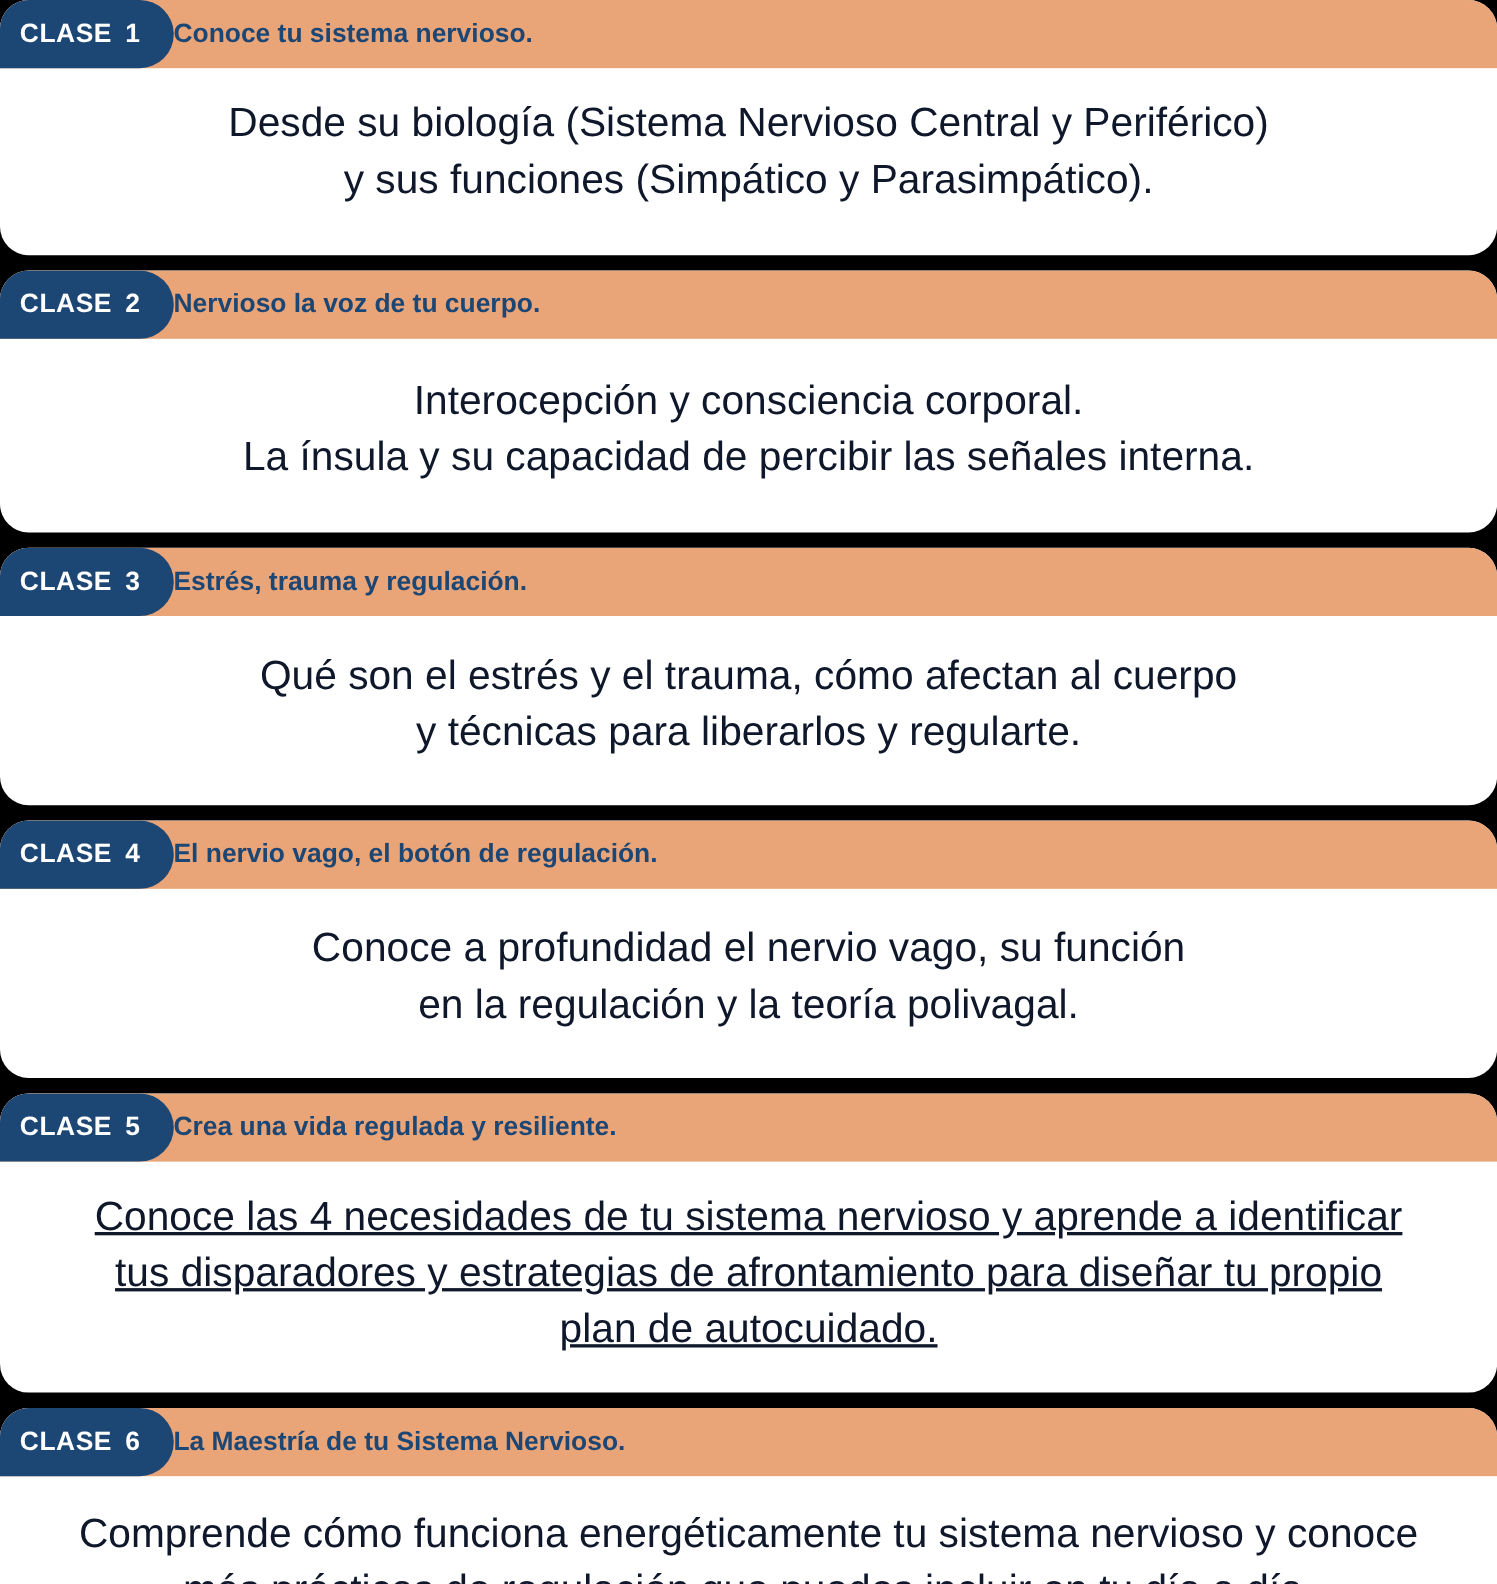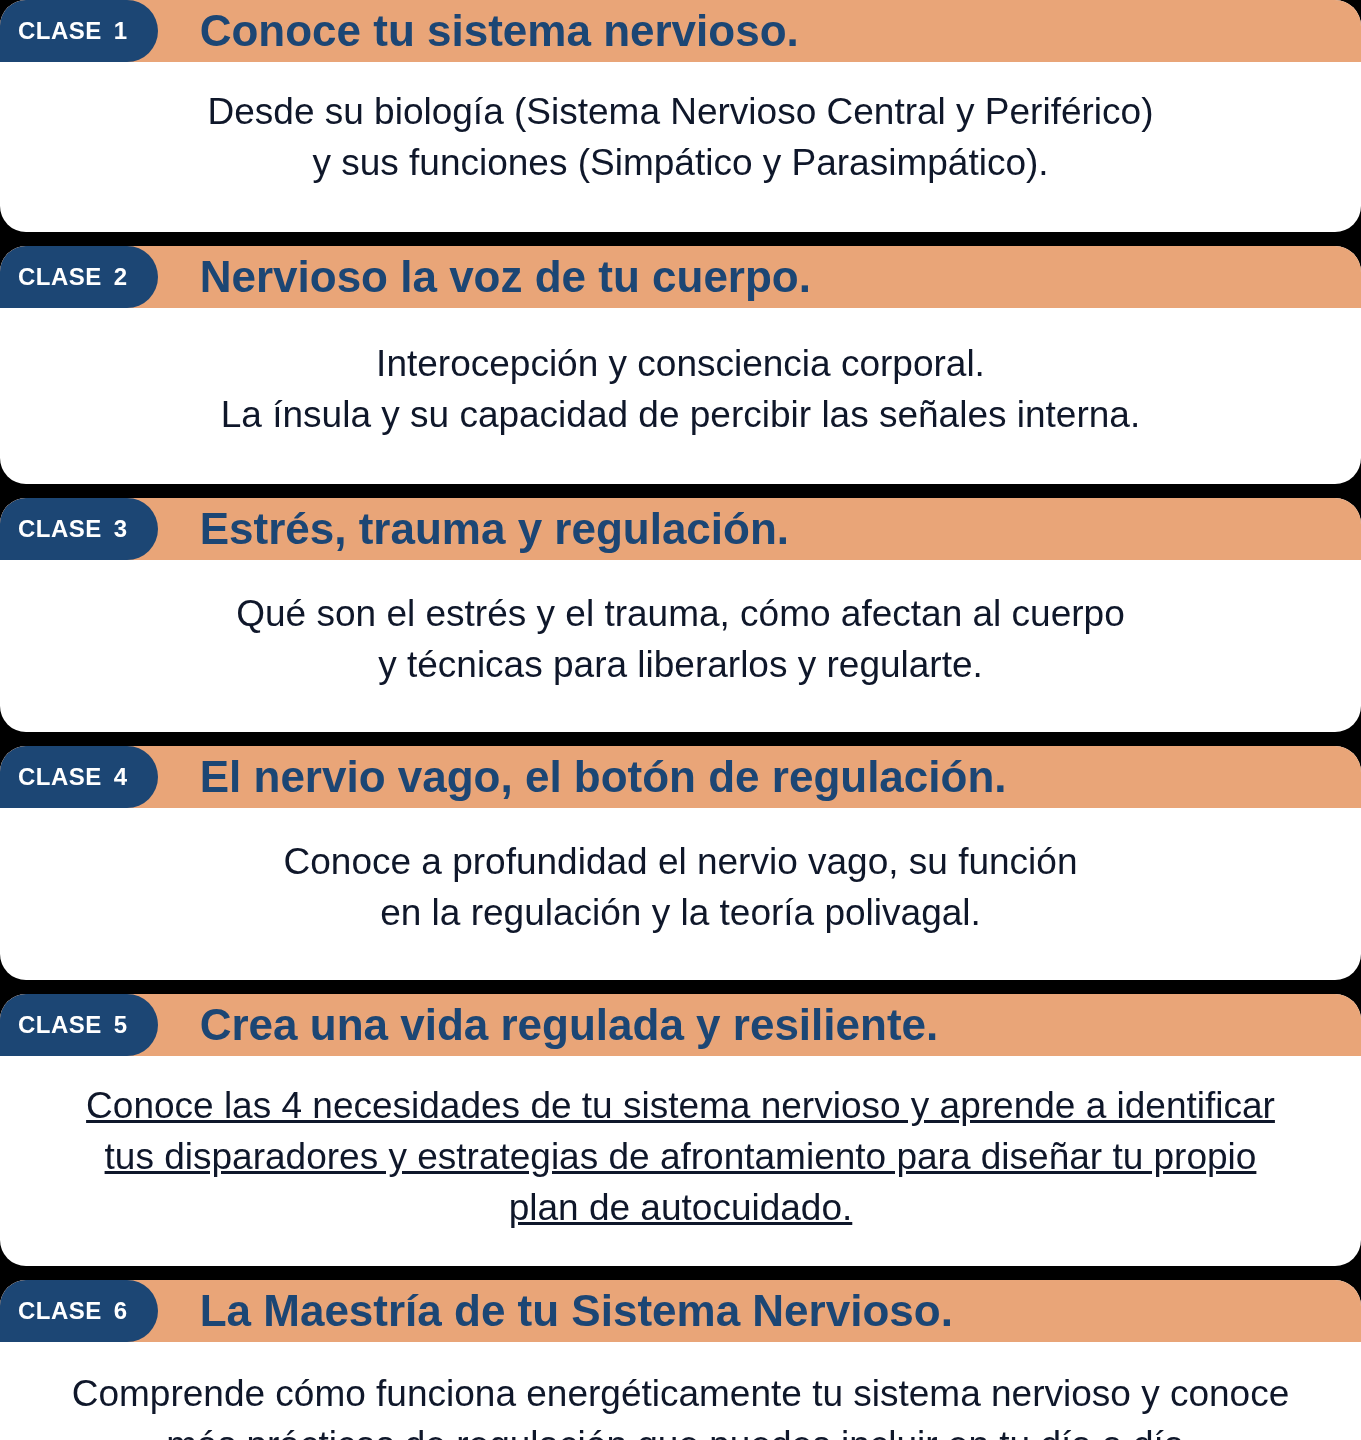--- a/index.html
+++ b/index.html
@@ -62,22 +62,21 @@
     box-sizing: border-box;
     white-space: nowrap;
   }
   .badge .badge-num {
     margin-left: 12px;
   }
 
   .card-title {
     color: #1c4674;
     font-weight: bold;
-    font-size: 44px;
-    margin-left: 42px;
+    font-size: 24px;
     white-space: nowrap;
   }
 
   .card-body {
     color: #0f172a;
     font-size: 37px;
     line-height: 1.38;
     text-align: center;
     padding: 22px 26px 26px 26px;
     box-sizing: border-box;

